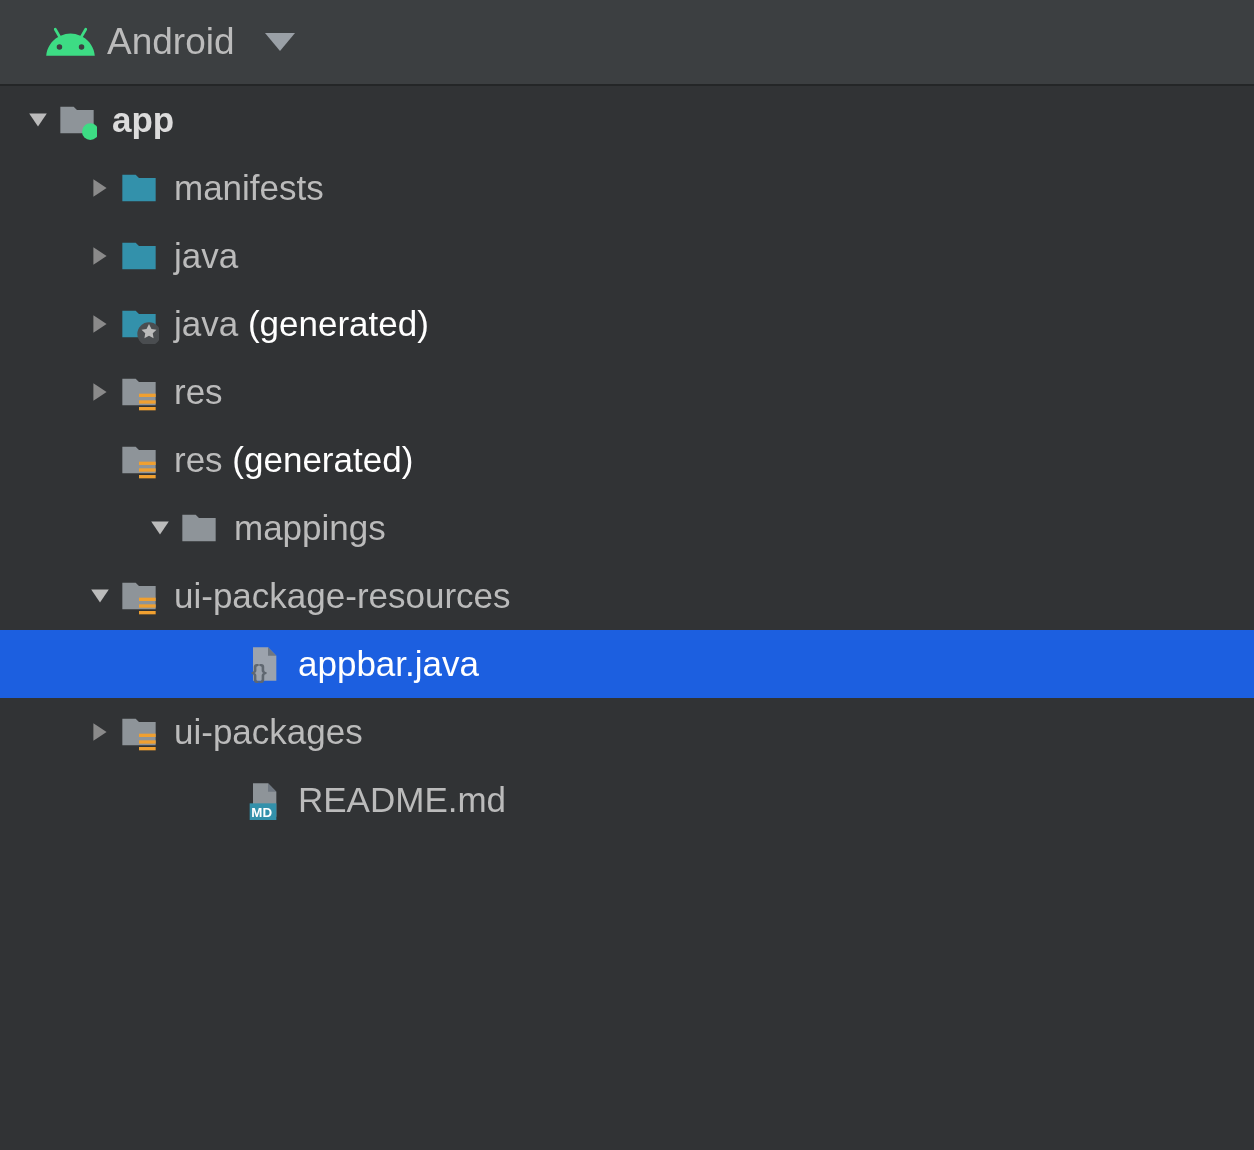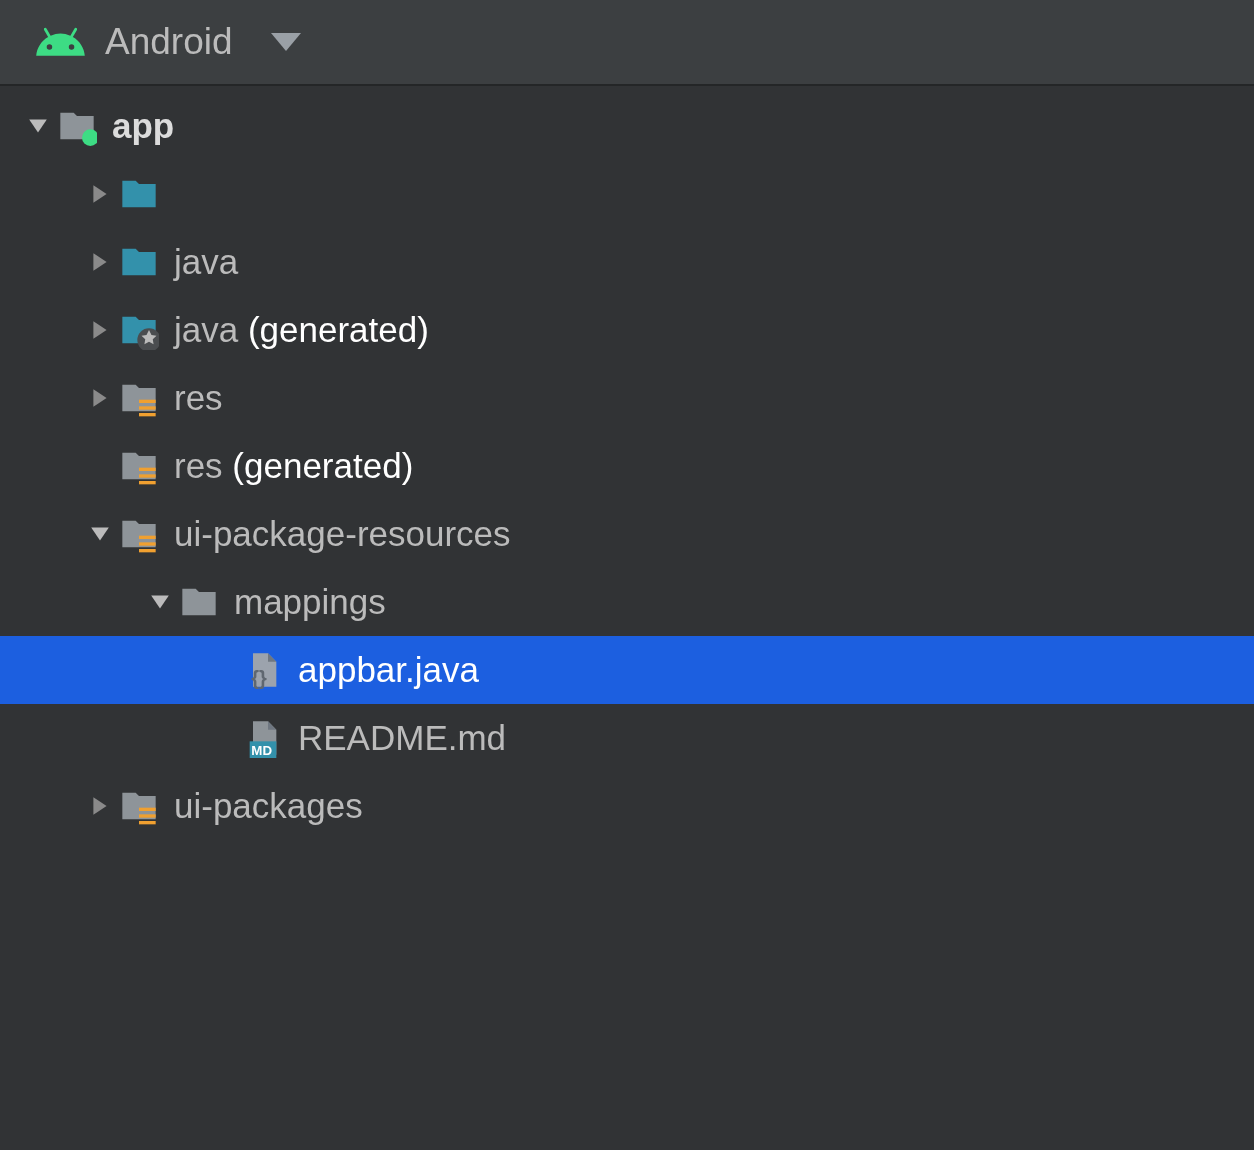--- a/index.html
+++ b/index.html
@@ -9,31 +9,31 @@
     font-family: -apple-system, "Segoe UI", sans-serif;
     font-size: 35px;
     color: #bbbbbb;
     overflow: hidden;
   }
   .header {
     background: #3c3f41;
     height: 86px;
     display: flex;
     align-items: center;
-    padding-left: 34px;
-    gap: 18px;
+    padding-left: 44px;
+    gap: 10px;
     border-bottom: 2px solid #242627;
   }
   .header-title {
     font-size: 37px;
     color: #bbbbbb;
   }
   .android-icon svg { width: 53px; height: 53px; display:block;}
   .dd-caret svg { width: 30px; height: 30px; display:block; margin-left: 20px;}
-  .tree { padding-top: 6px; }
+  .tree { }
   .row {
     display: flex;
     align-items: center;
     height: 68px;
     cursor: pointer;
     white-space: nowrap;
   }
   .row.selected { background: #1c5fe0; color: #ffffff; }
   .caret { width: 32px; display:flex; justify-content:center; align-items:center; }
   .caret svg { width: 22px; height: 22px; display:block; }
@@ -87,20 +87,21 @@
     <span class="caret">
       <svg viewBox="0 0 10 10">
           <path fill="#8a8a8a" d="M2 1 L8 5 L2 9 Z"></path>
         </svg>
     </span>
     <span class="icon">
       <svg viewBox="0 0 24 24">
           <path fill="#3391ab" d="M10 4H2v16h20V6H12l-2-2z"></path>
         </svg>
     </span>
+    <span class="label">manifests</span>
   </div>
 
   <div class="row ind1">
     <span class="caret">
       <svg viewBox="0 0 10 10">
           <path fill="#8a8a8a" d="M2 1 L8 5 L2 9 Z"></path>
         </svg>
     </span>
     <span class="icon">
       <svg viewBox="0 0 24 24">
@@ -157,95 +158,95 @@
             <rect x="12" y="13" width="10" height="2"></rect>
             <rect x="12" y="17" width="10" height="2"></rect>
             <rect x="12" y="21" width="10" height="2"></rect>
           </g>
         </svg>
     </span>
     <span class="label">res</span>
       <span class="label muted"> (generated)</span>
   </div>
 
-  <div class="row ind1">
+  <div class="row ind2">
     <span class="caret">
       <svg viewBox="0 0 10 10">
           <path fill="#bbbbbb" d="M1 2 L9 2 L5 8 Z"></path>
         </svg>
     </span>
     <span class="icon">
       <svg viewBox="0 0 24 24">
           <path fill="#8e9499" d="M10 4H2v16h20V6H12l-2-2z"></path>
+        </svg>
+    </span>
+    <span class="label">mappings</span>
+  </div>
+
+  <div class="row ind1">
+    <span class="caret">
+      <svg viewBox="0 0 10 10">
+          <path fill="#bbbbbb" d="M1 2 L9 2 L5 8 Z"></path>
+        </svg>
+    </span>
+    <span class="icon">
+      <svg viewBox="0 0 24 24">
+          <path fill="#8e9499" d="M10 4H2v16h20V6H12l-2-2z"></path>
           <g fill="#f0a030">
             <rect x="12" y="13" width="10" height="2"></rect>
             <rect x="12" y="17" width="10" height="2"></rect>
             <rect x="12" y="21" width="10" height="2"></rect>
           </g>
         </svg>
     </span>
     <span class="label">ui-package-resources</span>
-  </div>
-
-  <div class="row ind2">
-    <span class="caret">
-      <svg viewBox="0 0 10 10">
-          <path fill="#bbbbbb" d="M1 2 L9 2 L5 8 Z"></path>
-        </svg>
-    </span>
-    <span class="icon">
-      <svg viewBox="0 0 24 24">
-          <path fill="#8e9499" d="M10 4H2v16h20V6H12l-2-2z"></path>
-        </svg>
-    </span>
-    <span class="label">mappings</span>
   </div>
 
   <div class="row ind3 selected">
     <span class="caret blank">
       <svg viewBox="0 0 10 10"></svg>
     </span>
     <span class="icon">
       <svg viewBox="0 0 24 24">
           <path fill="#9ca3ad" d="M6 2h9l5 5v15H6z"></path>
           <path fill="#6f7781" d="M15 2v5h5z"></path>
           <text x="5" y="21" font-size="12" fill="#5f6770" font-weight="700">{}</text>
         </svg>
     </span>
     <span class="label">appbar.java</span>
+  </div>
+
+  <div class="row ind1">
+    <span class="caret">
+      <svg viewBox="0 0 10 10">
+          <path fill="#8a8a8a" d="M2 1 L8 5 L2 9 Z"></path>
+        </svg>
+    </span>
+    <span class="icon">
+      <svg viewBox="0 0 24 24">
+          <path fill="#8e9499" d="M10 4H2v16h20V6H12l-2-2z"></path>
+          <g fill="#f0a030">
+            <rect x="12" y="13" width="10" height="2"></rect>
+            <rect x="12" y="17" width="10" height="2"></rect>
+            <rect x="12" y="21" width="10" height="2"></rect>
+          </g>
+        </svg>
+    </span>
+    <span class="label">ui-packages</span>
   </div>
 
   <div class="row ind3">
     <span class="caret blank">
       <svg viewBox="0 0 10 10"></svg>
     </span>
     <span class="icon">
       <svg viewBox="0 0 24 24">
           <path fill="#8e9499" d="M6 2h9l5 5v15H6z"></path>
           <path fill="#6f7781" d="M15 2v5h5z"></path>
           <rect x="4" y="14" width="16" height="10" fill="#3391ab"></rect>
           <text x="5" y="22" font-size="8" fill="#fff" font-weight="700">MD</text>
         </svg>
     </span>
     <span class="label">README.md</span>
   </div>
 
-  <div class="row ind1">
-    <span class="caret">
-      <svg viewBox="0 0 10 10">
-          <path fill="#8a8a8a" d="M2 1 L8 5 L2 9 Z"></path>
-        </svg>
-    </span>
-    <span class="icon">
-      <svg viewBox="0 0 24 24">
-          <path fill="#8e9499" d="M10 4H2v16h20V6H12l-2-2z"></path>
-          <g fill="#f0a030">
-            <rect x="12" y="13" width="10" height="2"></rect>
-            <rect x="12" y="17" width="10" height="2"></rect>
-            <rect x="12" y="21" width="10" height="2"></rect>
-          </g>
-        </svg>
-    </span>
-    <span class="label">ui-packages</span>
-  </div>
-
 
 </div>
 
 </body></html>

